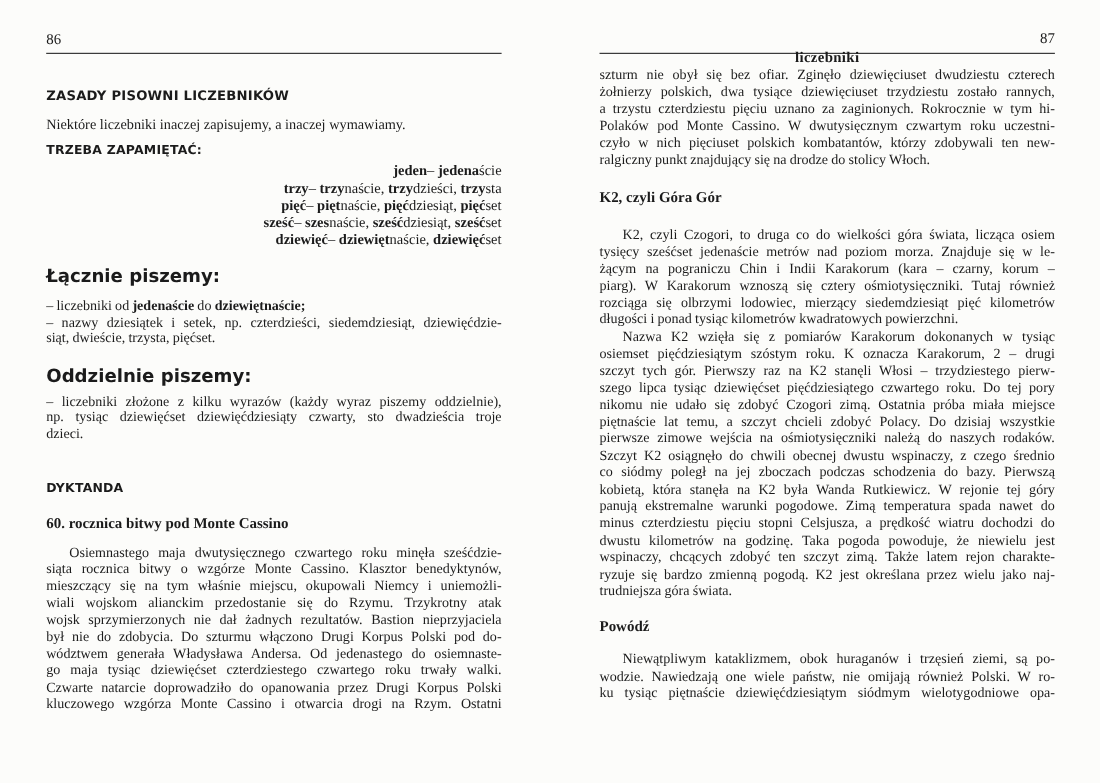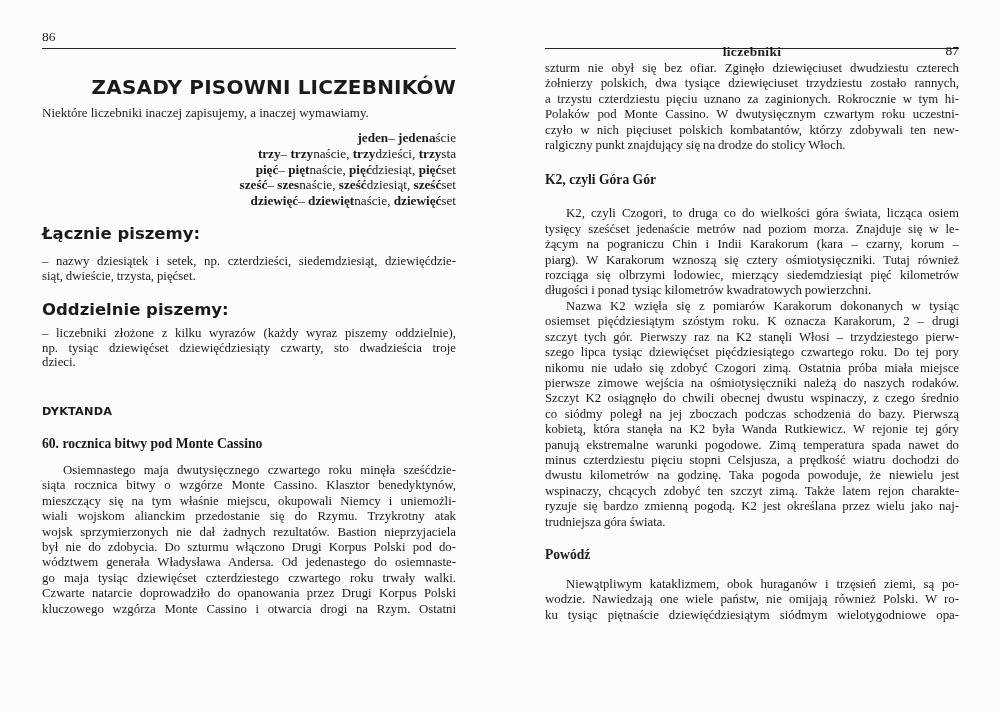--- a/index.html
+++ b/index.html
@@ -12,31 +12,31 @@
   .spread{position:relative;width:973px;height:712px;text-decoration:underline;}
   .page{position:absolute;top:27px;width:414px;}
   #page-left{left:42px;}
   #page-right{left:545px;}
 
   .pagehead{
     position:relative;height:17px;padding-bottom:4px;
     border-bottom:1.6px solid #262626;
   }
   .pnum{font-size:13.5px;line-height:15px;}
-  .pnum-r{position:absolute;right:0;top:16px;}
+  .pnum-r{position:absolute;right:0;top:0;}
   .runhead{
     position:absolute;left:0;right:0;top:17px;text-align:center;
     font-weight:bold;font-size:13.5px;line-height:15px;letter-spacing:.3px;
   }
 
   h1,h2,h3,h4{margin:0;padding:0;}
   h1{
     font-family:"DejaVu Sans","Liberation Sans",sans-serif;
-    font-size:20px;line-height:19px;letter-spacing:.2px;
-    margin:29px 0 8px 0;font-weight:bold;text-align:right;
+    font-size:12px;line-height:19px;letter-spacing:.2px;
+    margin:29px 0 8px 0;font-weight:bold;
   }
   .intro{font-size:13px;line-height:15px;margin:0 0 10px 0;}
   .sans-sm{
     font-family:"DejaVu Sans","Liberation Sans",sans-serif;
     font-size:11.3px;line-height:14px;letter-spacing:.2px;font-weight:bold;
   }
   .mb-list{margin-bottom:3px;}
   .h3-dyk{margin-top:35px;}
   h2{
     font-family:"DejaVu Sans","Liberation Sans",sans-serif;
@@ -67,28 +67,32 @@
 <body>
 
 <div class="spread">
 
   <section class="page" id="page-left">
     <div class="pagehead">
       <span class="pnum">86</span>
     </div>
     <h1>ZASADY PISOWNI LICZEBNIKÓW</h1>
     <p class="intro">Niektóre liczebniki inaczej zapisujemy, a inaczej wymawiamy.</p>
+    <h3 class="sans-sm mb-list">TRZEBA ZAPAMIĘTAĆ:</h3>
     <div class="rlist">
         <div class="rrow"><span class="rbase">jeden</span>– <span class="b">jedena</span><span>ście</span></div>
         <div class="rrow"><span class="rbase">trzy</span>– <span class="b">trzy</span><span>naście</span>, <span class="b">trzy</span><span>dzieści</span>, <span class="b">trzy</span><span>sta</span></div>
         <div class="rrow"><span class="rbase">pięć</span>– <span class="b">pięt</span><span>naście</span>, <span class="b">pięć</span><span>dziesiąt</span>, <span class="b">pięć</span><span>set</span></div>
         <div class="rrow"><span class="rbase">sześć</span>– <span class="b">szes</span><span>naście</span>, <span class="b">sześć</span><span>dziesiąt</span>, <span class="b">sześć</span><span>set</span></div>
         <div class="rrow"><span class="rbase">dziewięć</span>– <span class="b">dziewięt</span><span>naście</span>, <span class="b">dziewięć</span><span>set</span></div>
       </div>
     <h2>Łącznie piszemy:</h2>
+    <div class="para p-tight">
+        <div class="line"><span>– liczebniki od </span><span class="b">jedenaście</span><span> do </span><span class="b">dziewiętnaście;</span></div>
+      </div>
     <div class="para p-tight">
         <div class="line jl">– nazwy dziesiątek i setek, np. czterdzieści, siedemdziesiąt, dziewięćdzie-</div>
         <div class="line">siąt, dwieście, trzysta, pięćset.</div>
       </div>
     <h2 class="h2-sep">Oddzielnie piszemy:</h2>
     <div class="para p-tight">
         <div class="line jl">– liczebniki złożone z kilku wyrazów (każdy wyraz piszemy oddzielnie),</div>
         <div class="line jl">np. tysiąc dziewięćset dziewięćdziesiąty czwarty, sto dwadzieścia troje</div>
         <div class="line">dzieci.</div>
       </div>
@@ -129,20 +133,21 @@
         <div class="line jl">piarg). W Karakorum wznoszą się cztery ośmiotysięczniki. Tutaj również</div>
         <div class="line jl">rozciąga się olbrzymi lodowiec, mierzący siedemdziesiąt pięć kilometrów</div>
         <div class="line">długości i ponad tysiąc kilometrów kwadratowych powierzchni.</div>
       </div>
     <div class="para">
         <div class="line ind jl">Nazwa K2 wzięła się z pomiarów Karakorum dokonanych w tysiąc</div>
         <div class="line jl">osiemset pięćdziesiątym szóstym roku. K oznacza Karakorum, 2 – drugi</div>
         <div class="line jl">szczyt tych gór. Pierwszy raz na K2 stanęli Włosi – trzydziestego pierw-</div>
         <div class="line jl">szego lipca tysiąc dziewięćset pięćdziesiątego czwartego roku. Do tej pory</div>
         <div class="line jl">nikomu nie udało się zdobyć Czogori zimą. Ostatnia próba miała miejsce</div>
+        <div class="line jl">piętnaście lat temu, a szczyt chcieli zdobyć Polacy. Do dzisiaj wszystkie</div>
         <div class="line jl">pierwsze zimowe wejścia na ośmiotysięczniki należą do naszych rodaków.</div>
         <div class="line jl">Szczyt K2 osiągnęło do chwili obecnej dwustu wspinaczy, z czego średnio</div>
         <div class="line jl">co siódmy poległ na jej zboczach podczas schodzenia do bazy. Pierwszą</div>
         <div class="line jl">kobietą, która stanęła na K2 była Wanda Rutkiewicz. W rejonie tej góry</div>
         <div class="line jl">panują ekstremalne warunki pogodowe. Zimą temperatura spada nawet do</div>
         <div class="line jl">minus czterdziestu pięciu stopni Celsjusza, a prędkość wiatru dochodzi do</div>
         <div class="line jl">dwustu kilometrów na godzinę. Taka pogoda powoduje, że niewielu jest</div>
         <div class="line jl">wspinaczy, chcących zdobyć ten szczyt zimą. Także latem rejon charakte-</div>
         <div class="line jl">ryzuje się bardzo zmienną pogodą. K2 jest określana przez wielu jako naj-</div>
         <div class="line">trudniejsza góra świata.</div>

